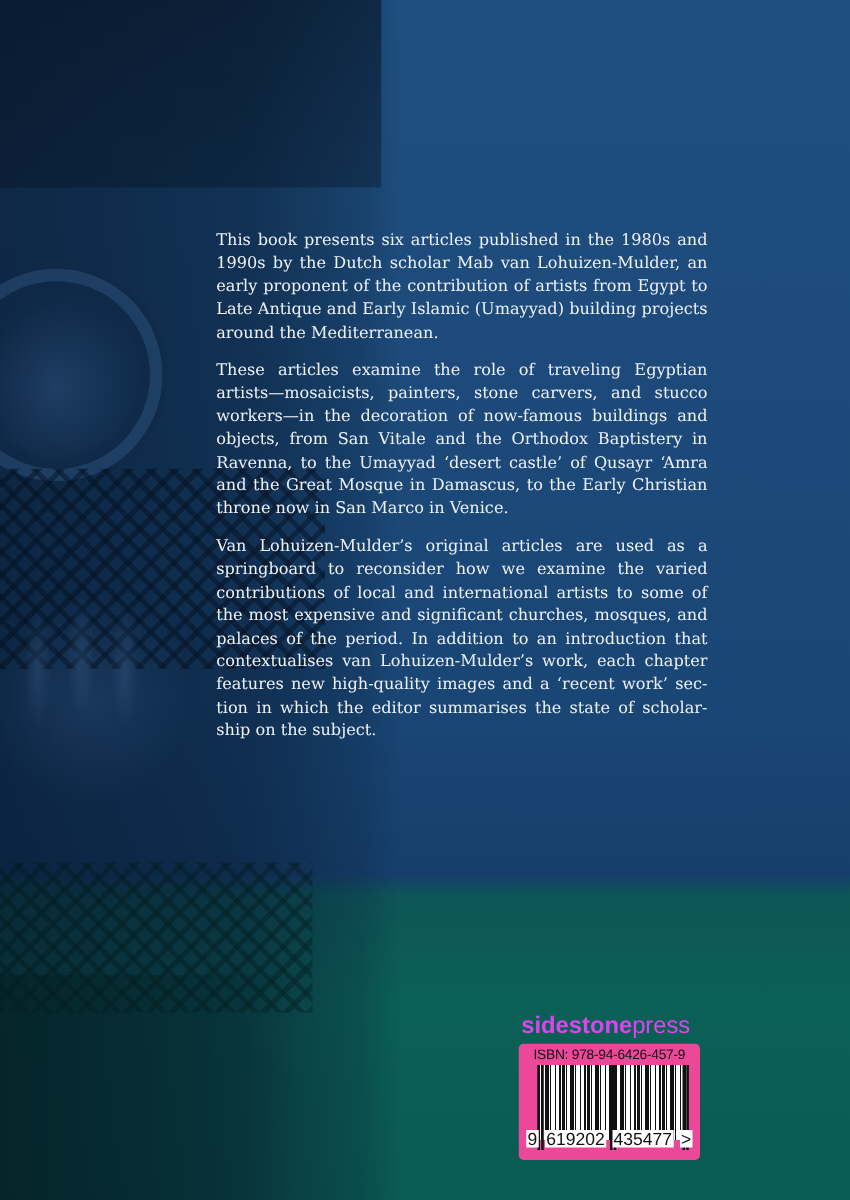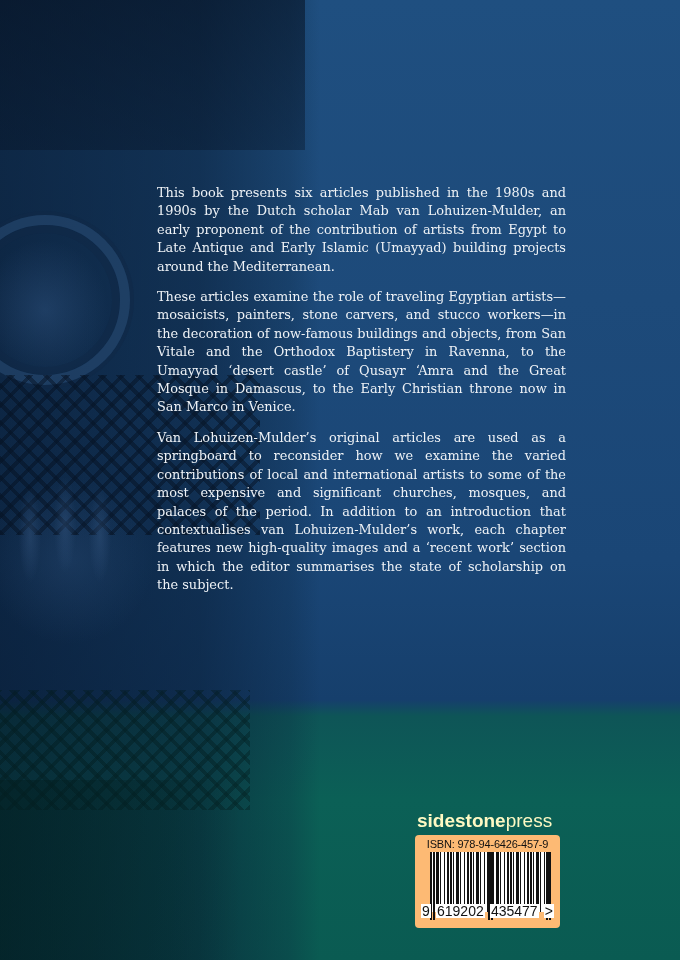--- a/index.html
+++ b/index.html
@@ -64,35 +64,35 @@
   }
   .title {
     font-family: "Liberation Serif", serif;
     font-size: 19.5px; line-height: 24px; letter-spacing: 0.3px;
     margin: 0 0 11px 0; font-weight: normal;
     text-transform: none;
   }
   .para {
     font-family: "DejaVu Serif", serif;
     font-size: 12.9px; line-height: 18.4px;
-    text-align: justify; margin: 0 0 12px 0;
+    text-align: justify; margin: 0 0 12px 16px;
     hyphens: manual;
   }
 
   .publisher {
     position: absolute; left: 417px; top: 810px; width: 145px;
-    color: #fef9c3; font-family: "Liberation Sans", sans-serif;
+    color: #d946ef; font-family: "Liberation Sans", sans-serif;
     font-size: 19px; line-height: 22px; white-space: nowrap;
   }
   .publisher .bold { font-weight: bold; }
   .publisher .light { font-weight: normal; }
 
   .barcode-box {
     position: absolute; left: 415px; top: 835px; width: 145px; height: 93px;
-    background: #fdba74; border-radius: 4px; box-sizing: border-box;
+    background: #ec4899; border-radius: 4px; box-sizing: border-box;
     padding: 3px 6px 2px 6px;
     font-family: "Liberation Sans", sans-serif; color: #111;
   }
   .isbn {
     font-size: 11px; line-height: 12px; text-align: center; letter-spacing: -0.2px;
     white-space: nowrap;
   }
   .bars {
     position: relative; height: 60px; margin: 2px 3px 0 9px;
     background: repeating-linear-gradient(90deg,

